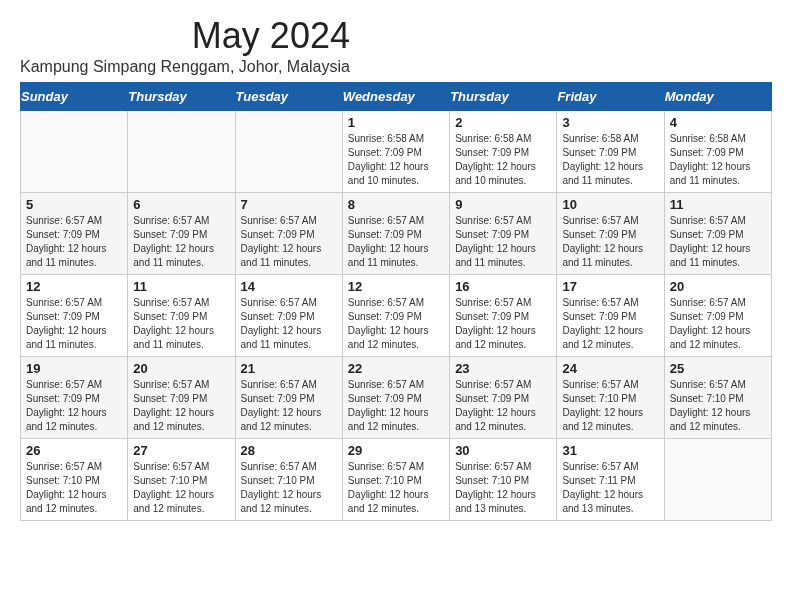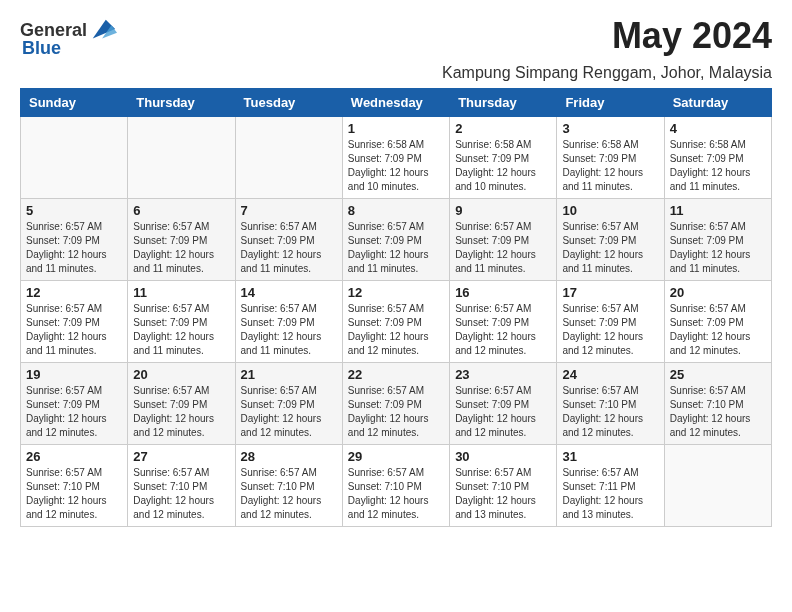--- a/index.html
+++ b/index.html
@@ -34,42 +34,43 @@
     .logo-icon {
       width: 28px;
       height: 28px;
       margin-left: 2px;
     }
     .title-block {
       text-align: right;
     }
     .month-title {
       font-size: 36px;
-      font-weight: bold;
+      font-weight: normal;
       color: #222;
       line-height: 1.1;
     }
     .location-title {
       font-size: 16px;
       color: #333;
-      margin-top: 8px;
+      margin-top: 2px;
     }
     .calendar-table {
       width: 100%;
       border-collapse: collapse;
       margin-top: 4px;
     }
     .calendar-table th {
       background-color: #1a5fa8;
       color: #fff;
       font-size: 13px;
       font-weight: bold;
-      padding: 6px 8px;
+      padding: 6px 0;
       text-align: left;
       border: 1px solid #1a5fa8;
+      font-style: italic;
     }
     .calendar-table td {
       border: 1px solid #ccc;
       vertical-align: top;
       padding: 4px 5px;
       width: calc(100% / 7);
       min-height: 80px;
       font-size: 11px;
       color: #333;
       background: #fff;
@@ -93,48 +94,36 @@
       line-height: 1.4;
     }
     .empty-cell {
       background: #f9f9f9 !important;
     }
   </style>
 </head>
 <body>
 
 <div class="header-area">
-  <div class="logo">
-    <div style="display:flex;flex-direction:column;align-items:flex-start;">
-      <div style="display:flex;align-items:center;">
-        <span class="logo-text-general">General</span>
-        <svg class="logo-icon" viewBox="0 0 30 30" xmlns="http://www.w3.org/2000/svg">
-          <polygon points="4,24 18,4 28,14" fill="#1a5fa8"></polygon>
-          <polygon points="14,24 24,10 30,18" fill="#4a9fd4" opacity="0.8"></polygon>
-        </svg>
-      </div>
-      <span class="logo-text-blue" style="margin-top:-6px;margin-left:2px;">Blue</span>
-    </div>
-  </div>
   <div class="title-block">
     <div class="month-title">May 2024</div>
     <div class="location-title">Kampung Simpang Renggam, Johor, Malaysia</div>
   </div>
 </div>
 
 <table class="calendar-table">
   <thead>
     <tr id="header-row">
     <th>Sunday</th>
         <th>Thursday</th>
         <th>Tuesday</th>
         <th>Wednesday</th>
         <th>Thursday</th>
         <th>Friday</th>
-        <th>Saturday</th>
+        <th>Monday</th>
       </tr>
   </thead>
   <tbody id="calendar-body">
   <tr>
         <td class="empty-cell"></td>
         <td class="empty-cell"></td>
         <td class="empty-cell"></td>
         <td>
           <span class="day-number">1</span>
           <div class="day-info">Sunrise: 6:58 AM<br>Sunset: 7:09 PM<br>Daylight: 12 hours and 10 minutes.</div>

